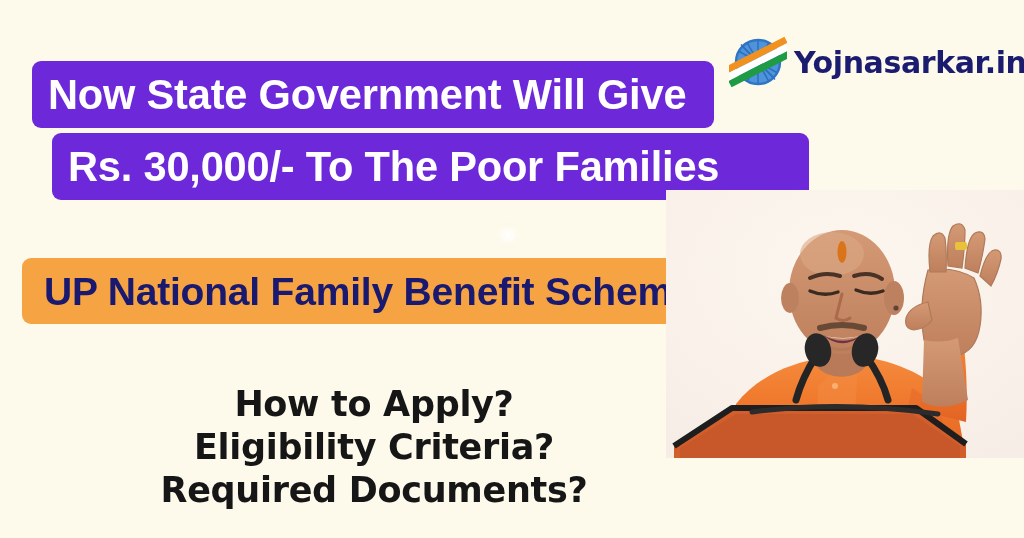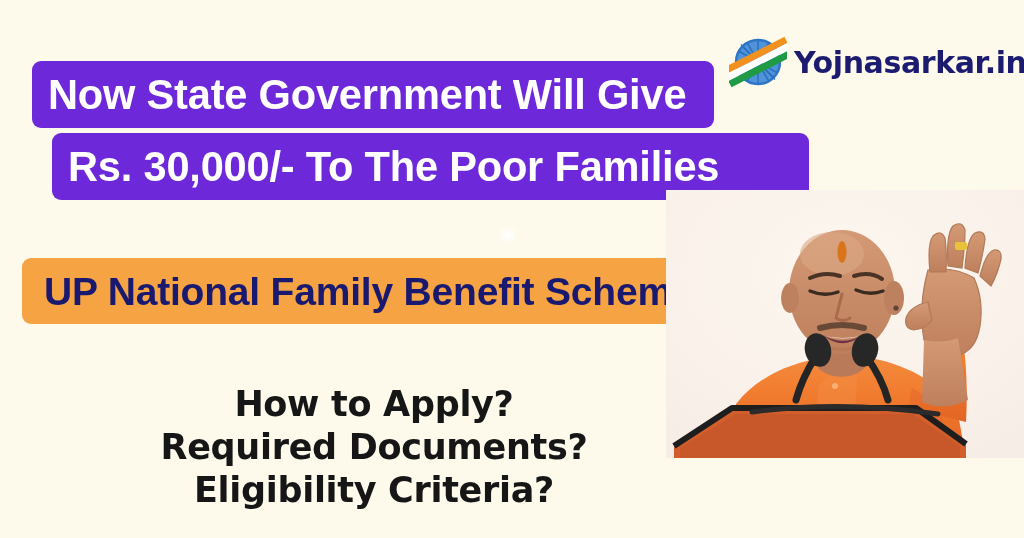--- a/index.html
+++ b/index.html
@@ -151,22 +151,22 @@
   </div>
 
   <div id="artifact"></div>
 
   <div id="orange-banner">
     <span class="btxt">UP National Family Benefit Scheme</span>
   </div>
 
   <div id="questions">
     <div class="qline">How to Apply?</div>
+    <div class="qline">Eligibility Criteria?</div>
     <div class="qline">Required Documents?</div>
-    <div class="qline">Eligibility Criteria?</div>
   </div>
 
   <div id="photo">
     <svg viewBox="0 0 358 268" preserveAspectRatio="xMidYMid slice">
       <defs>
         <linearGradient id="robeG" x1="0" y1="0" x2="0" y2="1">
           <stop offset="0%" stop-color="#F58A3C"></stop>
           <stop offset="55%" stop-color="#EE7429"></stop>
           <stop offset="100%" stop-color="#E26424"></stop>
         </linearGradient>

